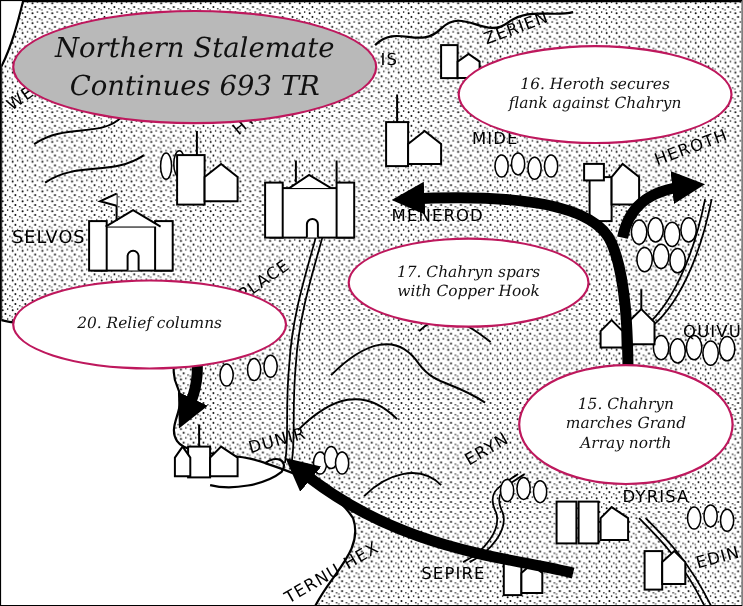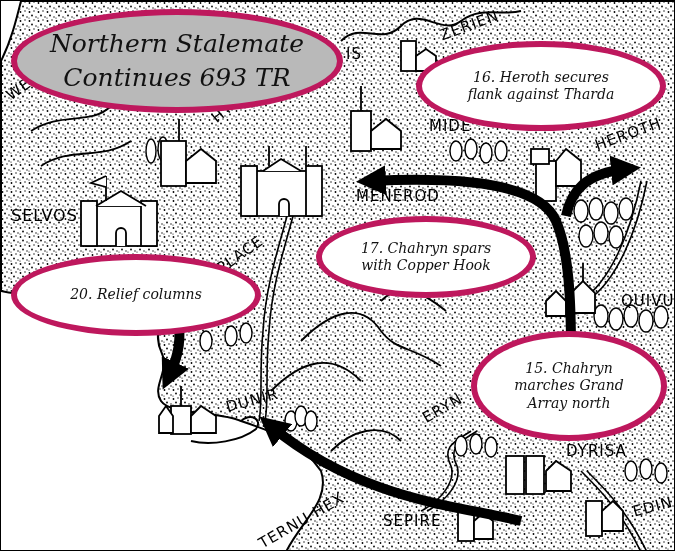--- a/index.html
+++ b/index.html
@@ -1,20 +1,20 @@
 <!DOCTYPE html>
 <html><head>
 <meta charset="utf-8">
 <style>
   html,body{margin:0;padding:0;background:#ffffff;}
   body{width:675px;height:551px;overflow:hidden;position:relative;font-family:"DejaVu Serif",serif;}
   #map{position:absolute;left:0;top:0;width:675px;height:551px;border:1px solid #000;box-sizing:border-box;overflow:hidden;background:#fff;}
   svg{position:absolute;left:0;top:0;}
   .place{font-family:"DejaVu Sans",sans-serif;font-size:15px;fill:#000;letter-spacing:1px;}
-  .callout{position:absolute;border:6px solid #be185d;border-radius:50%;background:#fff;display:flex;flex-direction:column;align-items:center;justify-content:center;text-align:center;box-sizing:border-box;font-family:"DejaVu Serif",serif;font-style:italic;color:#111;line-height:1.25;}
+  .callout{position:absolute;border:2px solid #be185d;border-radius:50%;background:#fff;display:flex;flex-direction:column;align-items:center;justify-content:center;text-align:center;box-sizing:border-box;font-family:"DejaVu Serif",serif;font-style:italic;color:#111;line-height:1.25;}
   .callout span{display:block;}
   .title-callout{background:#b9b9b9;font-size:25px;line-height:1.35;}
   .event{font-size:14px;}
 </style>
 </head>
 <body>
 
 <div id="map">
   <svg width="675" height="551" viewBox="0 0 675 551">
     <defs>
@@ -198,21 +198,21 @@
     </g>
   </svg>
 
   <div class="callout title-callout" style="left:10px;top:8px;width:332px;height:104px;">
     <span>Northern Stalemate</span>
     <span>Continues 693 TR</span>
   </div>
 
   <div class="callout event" style="left:415px;top:40px;width:250px;height:90px;">
     <span>16. Heroth secures</span>
-    <span>flank against Tharda</span>
+    <span>flank against Chahryn</span>
   </div>
 
   <div class="callout event" style="left:315px;top:215px;width:220px;height:82px;">
     <span>17. Chahryn spars</span>
     <span>with Copper Hook</span>
   </div>
 
   <div class="callout event" style="left:10px;top:253px;width:250px;height:82px;">
     <span>20. Relief columns</span>
   </div>

